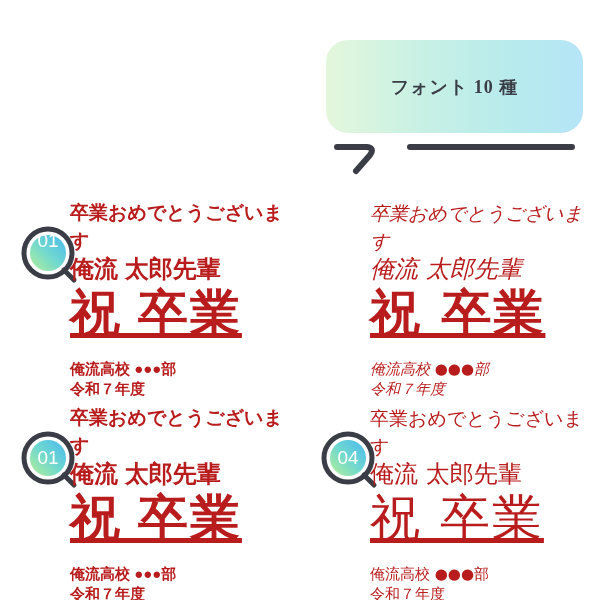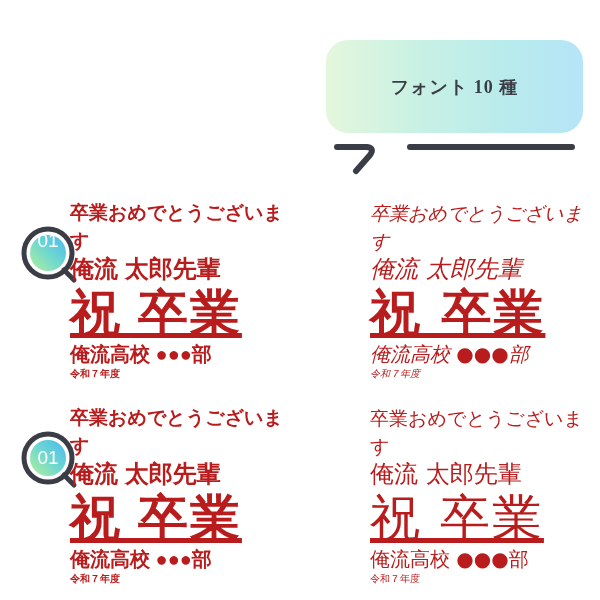--- a/index.html
+++ b/index.html
@@ -30,22 +30,22 @@
       display: flex; align-items: center; justify-content: center;
       font-family: "Liberation Sans", sans-serif; font-size: 19px; color: #ffffff; font-weight: normal;
     }
     .lines {
       position: absolute; left: 70px; top: 0; width: 220px;
       display: flex; flex-direction: column; color: #b91c1c;
     }
     .l1 { font-size: 19px; font-weight: bold; line-height: 28px; margin-top: 4px; }
     .l2 { font-size: 24px; font-weight: bold; line-height: 28px; }
     .l3 { font-size: 50px; font-weight: bold; line-height: 60px; letter-spacing: 2px; text-decoration: underline; }
-    .l4 { font-size: 20px; font-weight: bold; line-height: 22px; }
-    .l5 { font-size: 10px; font-weight: bold; line-height: 18px; }
+    .l4 { font-size: 15px; font-weight: bold; line-height: 22px; margin-top: 15px; }
+    .l5 { font-size: 15px; font-weight: bold; line-height: 18px; }
     .brush .l1, .brush .l2, .brush .l4, .brush .l5 { font-family: "DejaVu Serif", serif; font-weight: normal; font-style: italic; }
     .brush .l3 { font-family: "DejaVu Serif", serif; font-weight: bold; }
     .mincho .l1, .mincho .l2, .mincho .l3, .mincho .l4, .mincho .l5 { font-family: "DejaVu Serif", serif; font-weight: normal; }
     .sans .l1, .sans .l2, .sans .l3, .sans .l4, .sans .l5 { font-family: "Liberation Sans", sans-serif; }
   </style>
 </head>
 <body>
 
 <div class="badge">
   <span class="badge-text">フォント 10 種</span>
@@ -105,20 +105,28 @@
   <div class="lines">
     <span class="l1">卒業おめでとうございます</span>
     <span class="l2">俺流 太郎先輩</span>
     <span class="l3">祝 卒業</span>
     <span class="l4">俺流高校 ●●●部</span>
     <span class="l5">令和７年度</span>
   </div>
 </div>
 
 <div class="panel p4 mincho">
+  <div class="lens">
+    <svg width="66" height="66" viewBox="0 0 66 66">
+      <circle cx="34" cy="30" r="24" fill="#fff" stroke="#3b3d46" stroke-width="5"></circle>
+      <circle cx="34" cy="30" r="18" fill="url(#lensGrad)"></circle>
+      <line x1="50" y1="47" x2="60" y2="57" stroke="#3b3d46" stroke-width="5" stroke-linecap="round"></line>
+    </svg>
+    <span class="lens-num" style="left:16px;top:12px">04</span>
+  </div>
   <div class="lines">
     <span class="l1">卒業おめでとうございます</span>
     <span class="l2">俺流 太郎先輩</span>
     <span class="l3">祝 卒業</span>
     <span class="l4">俺流高校 ●●●部</span>
     <span class="l5">令和７年度</span>
   </div>
 </div>
 
 </body></html>

